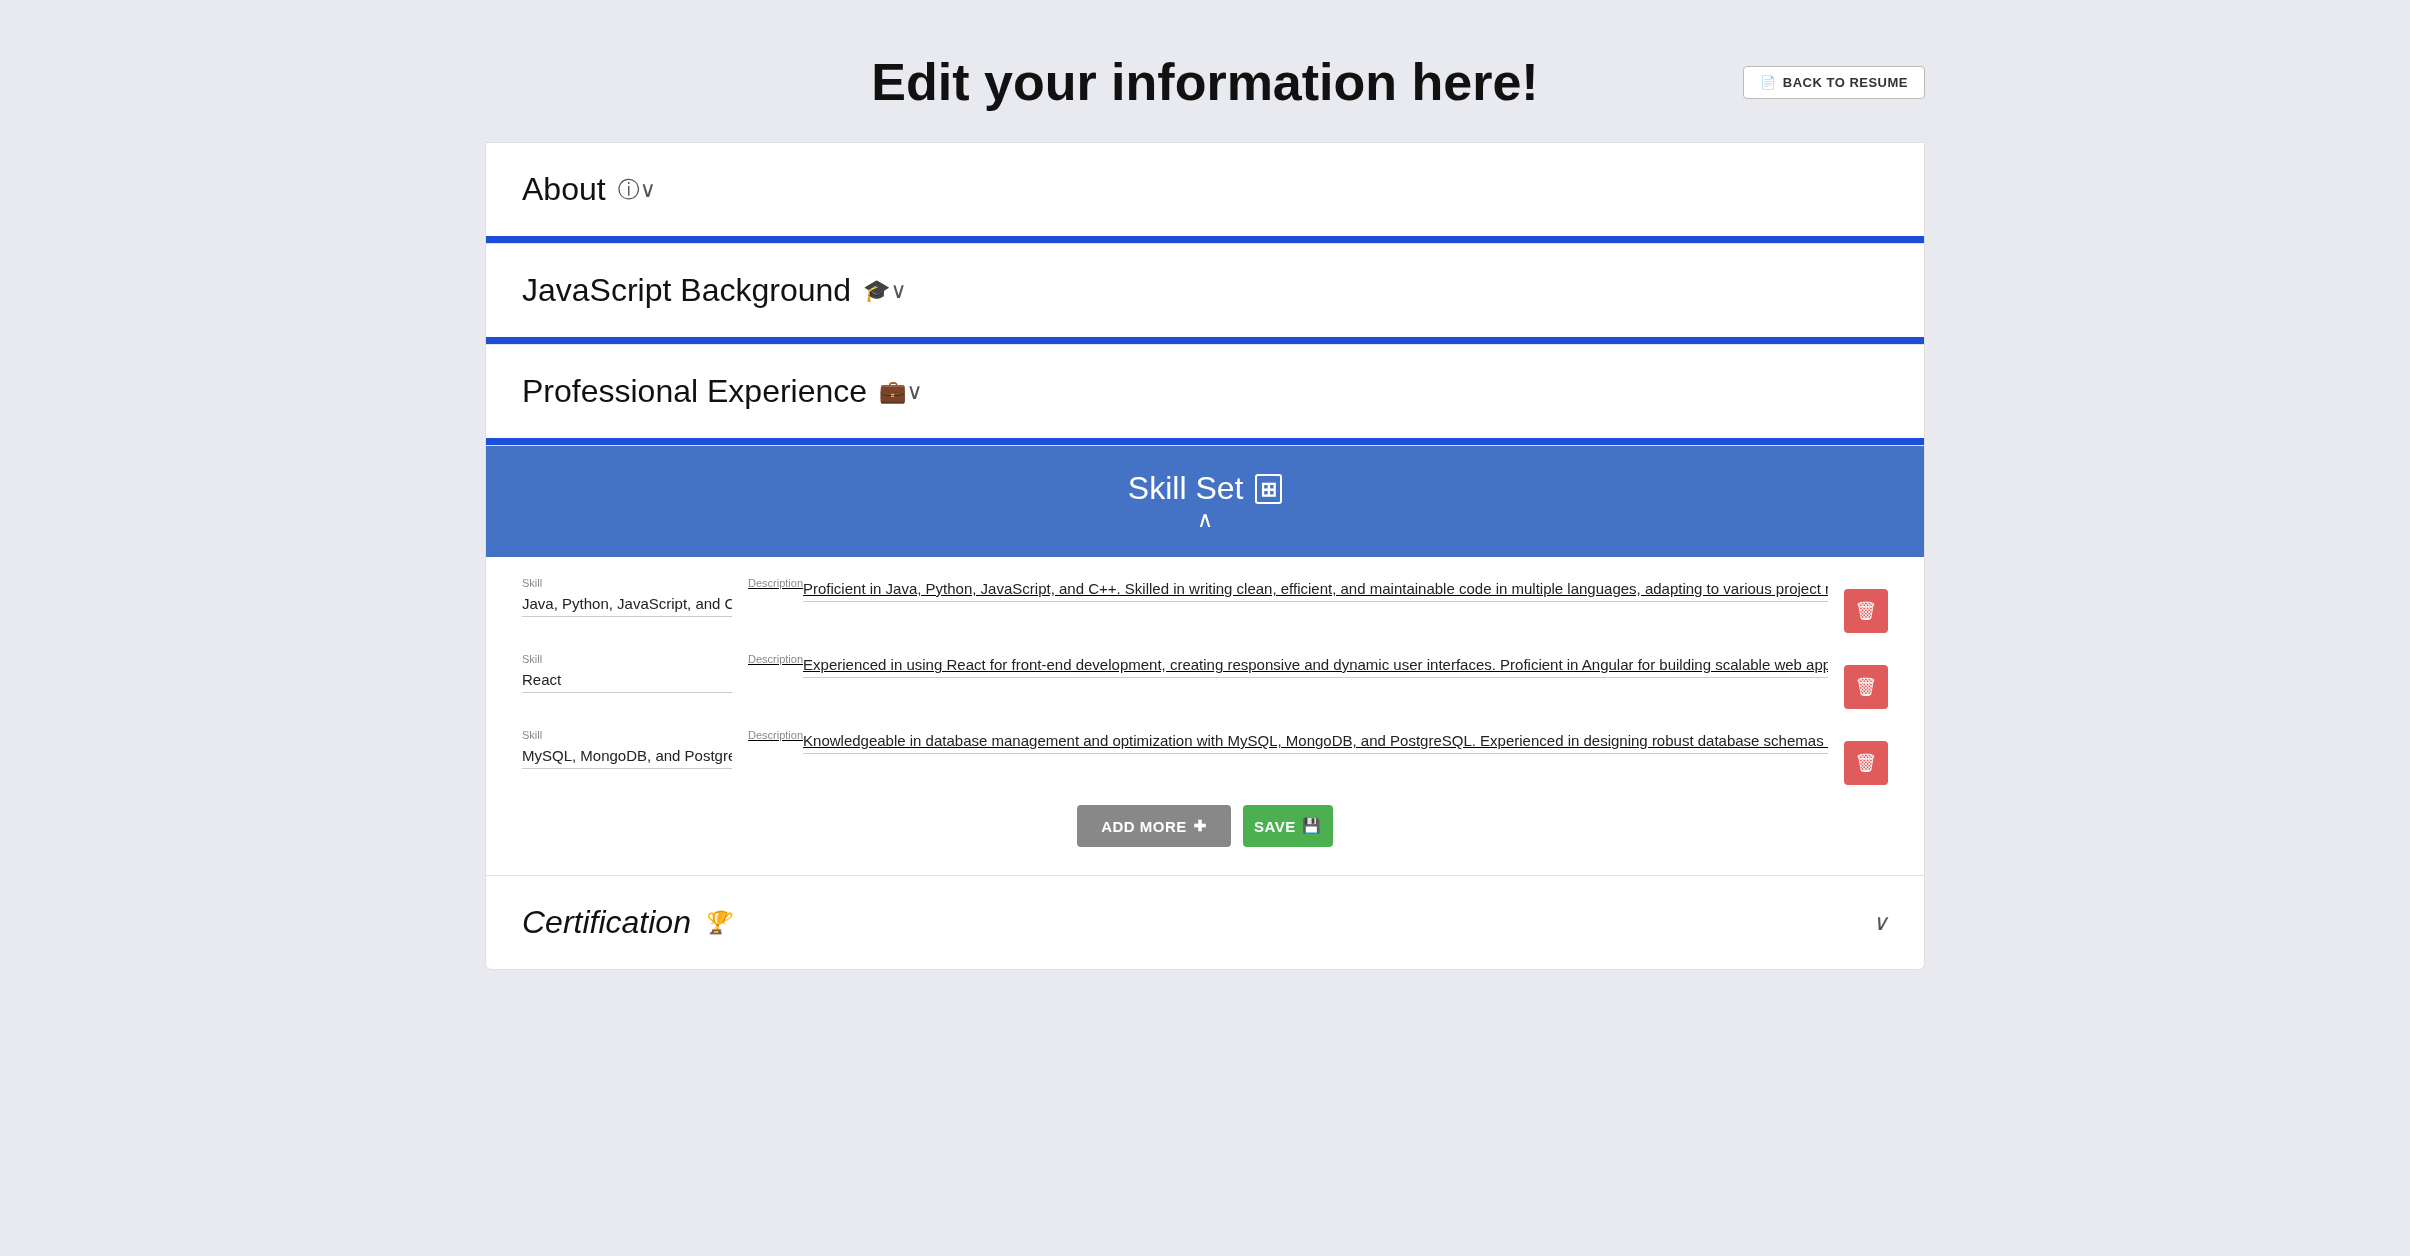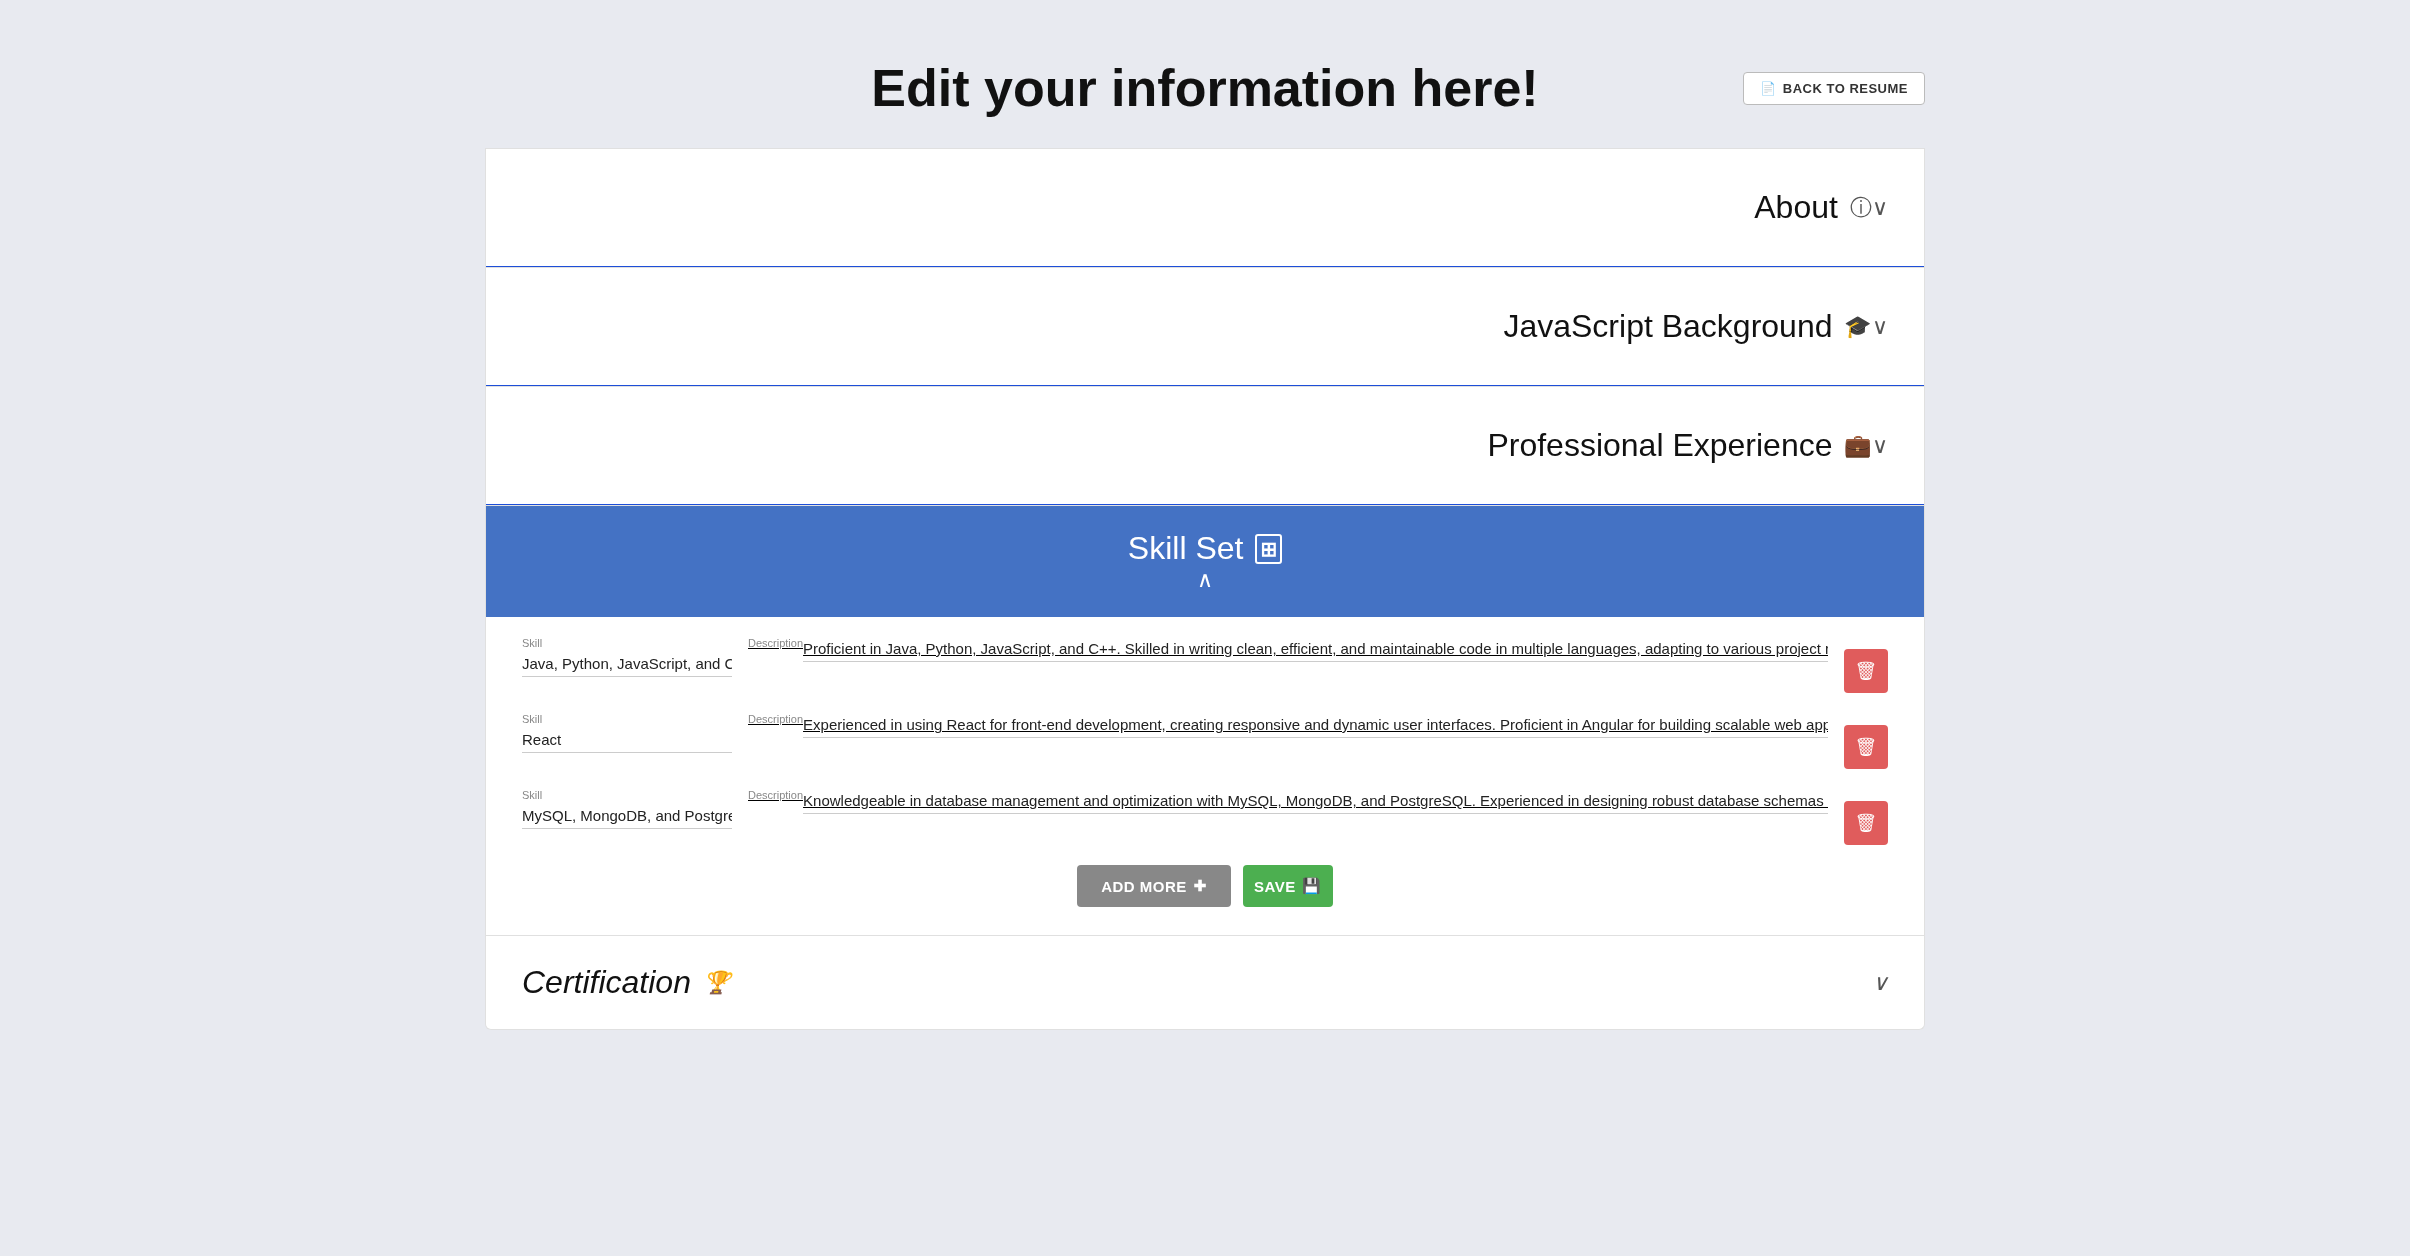--- a/index.html
+++ b/index.html
@@ -4,21 +4,21 @@
   <style>
     * { box-sizing: border-box; margin: 0; padding: 0; }
     body {
       background: #e8eaf0;
       font-family: 'Segoe UI', Arial, sans-serif;
       min-height: 100vh;
       padding: 0;
     }
     .page-wrapper {
       max-width: 1480px;
-      margin: 18px auto;
+      margin: 12px auto;
       padding: 40px 20px 40px 20px;
     }
     .page-header {
       display: flex;
       align-items: center;
       justify-content: center;
       position: relative;
       margin-bottom: 30px;
     }
     .page-title {
@@ -51,24 +51,24 @@
       border-radius: 0;
       margin-bottom: 0;
     }
     .accordion-section + .accordion-section {
       border-top: none;
     }
     .accordion-section:first-of-type { border-radius: 6px 6px 0 0; }
     .accordion-header {
       display: flex;
       align-items: center;
-      justify-content: flex-end;
-      padding: 40px 36px;
-      cursor: pointer;
-      border-bottom: 1px solid #1d4ed8;
+      justify-content: flex-start;
+      padding: 28px 36px;
+      cursor: pointer;
+      border-bottom: 7px solid #1d4ed8;
     }
     .accordion-title {
       font-size: 32px;
       font-weight: 400;
       color: #111;
       display: flex;
       align-items: center;
       gap: 12px;
     }
     .accordion-icon {

